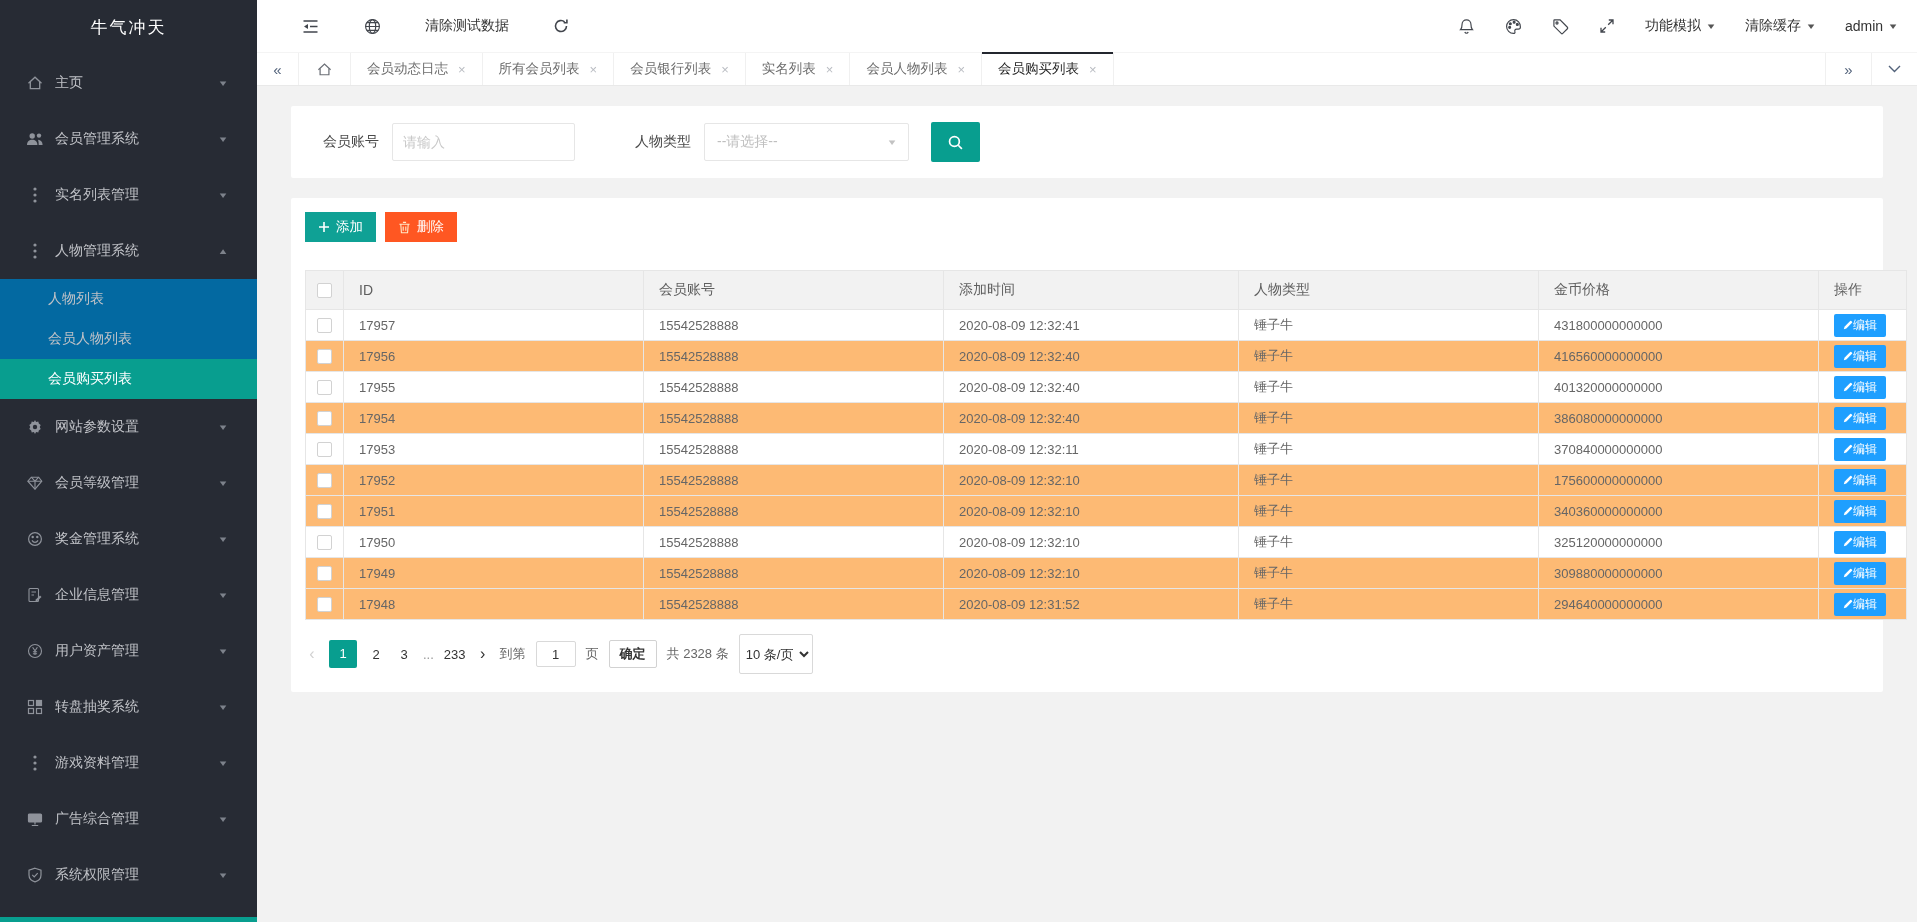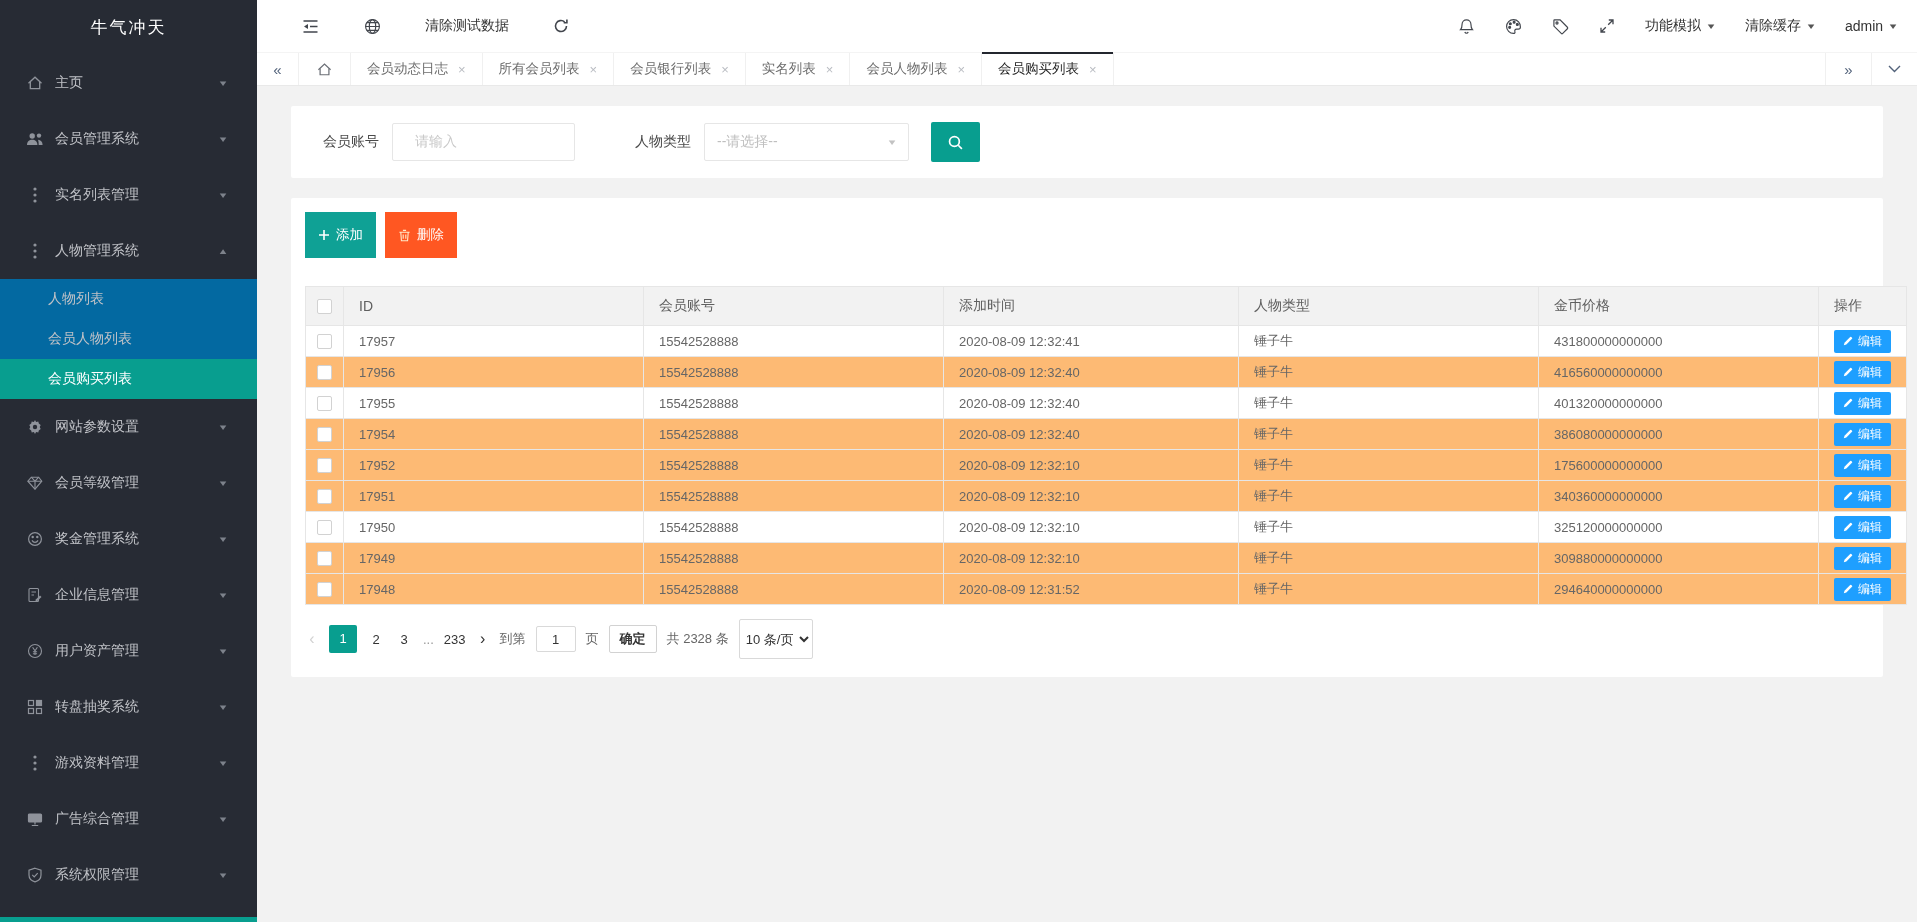--- a/index.html
+++ b/index.html
@@ -43,42 +43,42 @@
   .tab.active::before { content:""; position:absolute; top:-1px; left:0; right:0; height:2px; background:#23262e; }
   .tab-spacer { flex:1; }
 
   
   .content { flex:1; padding:20px 34px; overflow:hidden; }
   .panel { background:#fff; border-radius:2px; }
 
   
   .search-panel { height:72px; display:flex; align-items:center; padding:0 32px; margin-bottom:20px; }
   .f-label { font-size:14px; color:#4a4a4a; margin-right:13px; }
-  .f-input { width:183px; height:38px; border:1px solid #e6e6e6; border-radius:2px; padding:0 22px; font-size:14px; color:#333; outline:none; font-family:Liberation Serif, serif; }
+  .f-input { width:183px; height:38px; border:1px solid #e6e6e6; border-radius:2px; padding:0 10px; font-size:14px; color:#333; outline:none; font-family:Liberation Sans, sans-serif; }
   .f-input::placeholder { color:#c9c9c9; }
   .f-label2 { margin-left:60px; }
   .f-select { width:205px; height:38px; border:1px solid #e6e6e6; border-radius:2px; display:flex; align-items:center; padding:0 12px; color:#bfbfbf; font-size:14px; cursor:pointer; }
   .f-select .sel-text { flex:1; }
   .f-select .caret { color:#c2c2c2; }
   .search-btn { margin-left:22px; width:49px; height:40px; background:#089e8f; border:none; border-radius:2px; display:flex; align-items:center; justify-content:center; cursor:pointer; }
 
   
   .table-panel { padding:14px 14px 18px; }
   .btn-row { display:flex; gap:9px; }
-  .btn { height:46px; border:none; border-radius:0; color:#fff; font-size:13.5px; display:inline-flex; align-items:center; gap:6px; padding:0 13px; cursor:pointer; font-family:inherit; }
+  .btn { height:30px; border:none; border-radius:0; color:#fff; font-size:13.5px; display:inline-flex; align-items:center; gap:6px; padding:0 13px; cursor:pointer; font-family:inherit; }
   .btn-add { background:#0fa195; }
   .btn-del { background:#ff5722; }
 
   table { width:100%; border-collapse:collapse; table-layout:fixed; margin-top:28px; }
   th { background:#f2f2f2; font-weight:400; text-align:left; height:39px; padding:0 15px; font-size:14px; color:#5f5f5f; border:1px solid #e6e6e6; }
   td { height:31px; padding:0 15px; font-size:13px; color:#666; border:1px solid #e6e6e6; background:#fff; }
   tr.even td, tr.hovered td { background:#fdba74; }
   .cell-check { text-align:center; padding:0; }
   .checkbox { display:inline-block; width:15px; height:15px; border:1px solid #d2d2d2; border-radius:2px; background:#fff; vertical-align:middle; cursor:pointer; }
-  .edit-btn { display:inline-flex; align-items:center; gap:5px; height:23px; padding:0 9px; background:#1e9fff; border:none; border-radius:2px; color:#fff; font-size:12px; cursor:pointer; font-family:inherit; }
+  .edit-btn { display:inline-flex; align-items:center; height:23px; padding:0 9px; background:#1e9fff; border:none; border-radius:2px; color:#fff; font-size:12px; cursor:pointer; font-family:inherit; }
 
   
   .pager { margin-top:14px; display:flex; align-items:center; font-size:13px; color:#666; }
   .pager > * { margin-right:10px; }
   .pg-prev { color:#d2d2d2; font-size:16px; cursor:default; width:14px; text-align:center; }
   .pg-next { color:#333; font-size:16px; cursor:pointer; width:14px; text-align:center; }
   .pg-num { min-width:18px; text-align:center; color:#333; cursor:pointer; }
   .pg-num.active { background:#089e8f; color:#fff; width:28px; height:28px; line-height:28px; border-radius:2px; cursor:default; }
   .pg-dots { color:#999; }
   .pg-goto-input { width:40px; height:26px; border:1px solid #d9d9d9; border-radius:2px; text-align:center; font-size:13px; color:#333; outline:none; font-family:inherit; }
@@ -474,20 +474,34 @@
             <td>2020-08-09 12:32:40</td>
             <td>锤子牛</td>
             <td>386080000000000</td>
             <td><button class="edit-btn">
                   <svg width="10" height="10" viewBox="0 0 12 12" fill="#fff">
                     <path d="M1 11l.8-3L8.6 1.2a1 1 0 0 1 1.4 0l.8.8a1 1 0 0 1 0 1.4L4 10.2z"></path>
                   </svg>
                   <span>编辑</span>
                 </button></td>
           </tr>
+          <tr>
+            <td class="cell-check"><span class="checkbox"></span></td>
+            <td>17953</td>
+            <td>15542528888</td>
+            <td>2020-08-09 12:32:11</td>
+            <td>锤子牛</td>
+            <td>370840000000000</td>
+            <td><button class="edit-btn">
+                  <svg width="10" height="10" viewBox="0 0 12 12" fill="#fff">
+                    <path d="M1 11l.8-3L8.6 1.2a1 1 0 0 1 1.4 0l.8.8a1 1 0 0 1 0 1.4L4 10.2z"></path>
+                  </svg>
+                  <span>编辑</span>
+                </button></td>
+          </tr>
           <tr class="even">
             <td class="cell-check"><span class="checkbox"></span></td>
             <td>17952</td>
             <td>15542528888</td>
             <td>2020-08-09 12:32:10</td>
             <td>锤子牛</td>
             <td>175600000000000</td>
             <td><button class="edit-btn">
                   <svg width="10" height="10" viewBox="0 0 12 12" fill="#fff">
                     <path d="M1 11l.8-3L8.6 1.2a1 1 0 0 1 1.4 0l.8.8a1 1 0 0 1 0 1.4L4 10.2z"></path>

